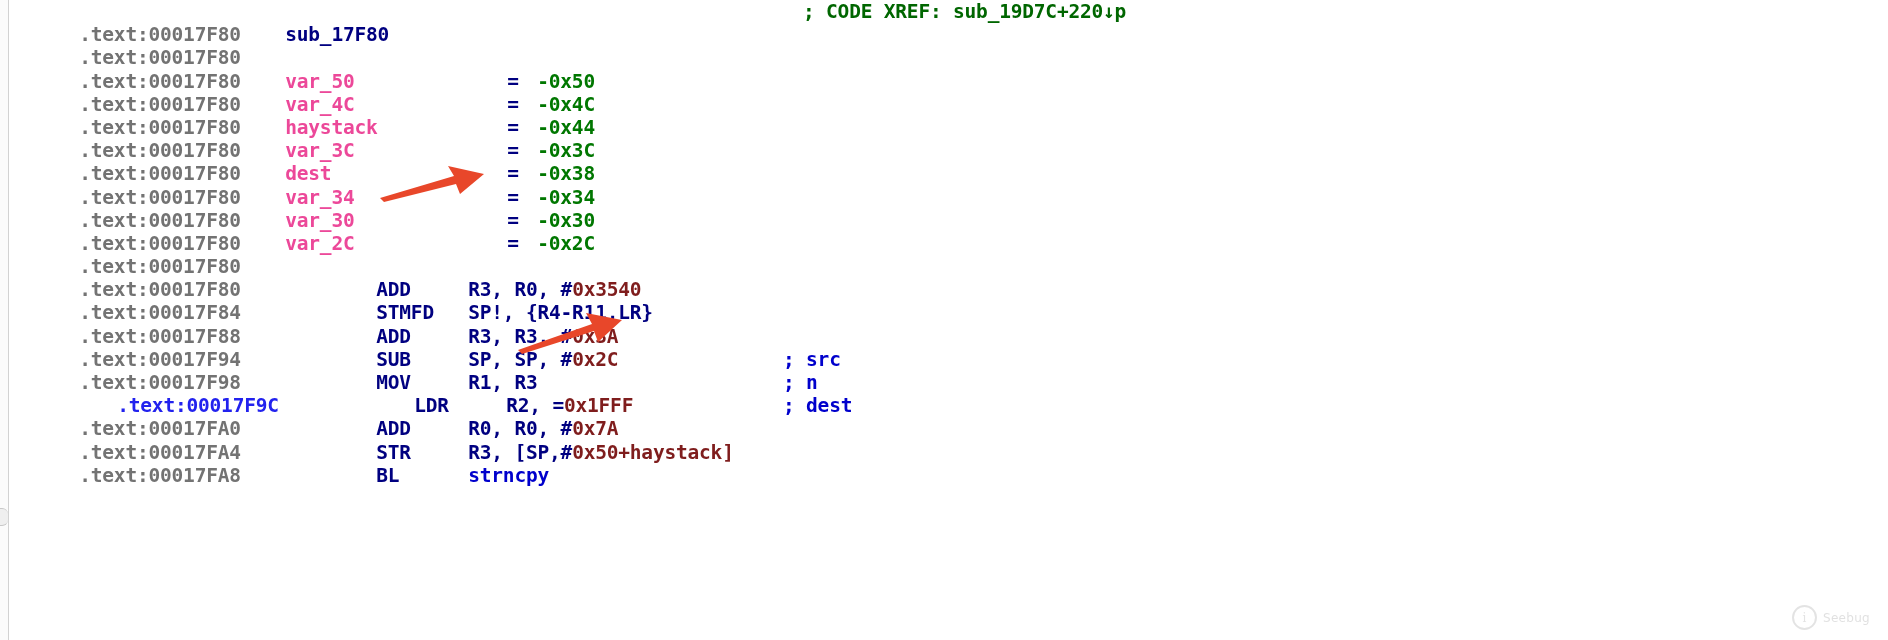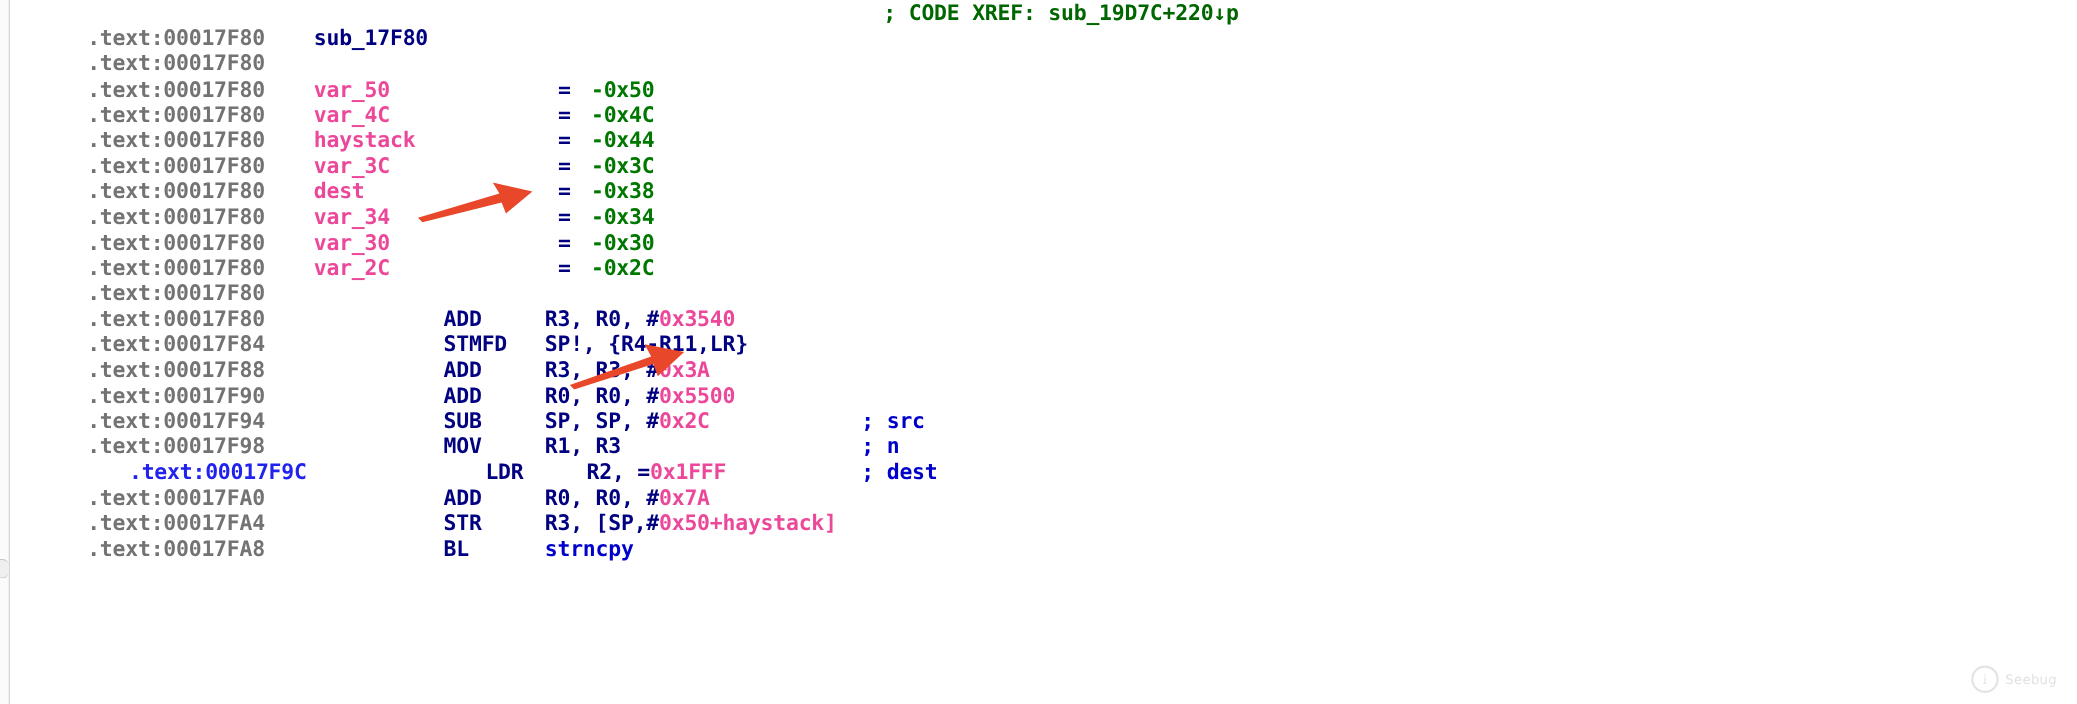--- a/index.html
+++ b/index.html
@@ -80,32 +80,32 @@
     display: inline-block;
     width: 30px;
     color: #000080;
   }
   .c-val { color: #007700; }
 
   .c-mnem {
     display: inline-block;
     width: 92px;
     color: #000080;
-    margin-left: 118px;
+    margin-left: 91px;
   }
   .c-ops {
     display: inline-block;
     width: 307px;
     color: #000080;
   }
   .c-ops-wide {
     display: inline-block;
     color: #000080;
   }
-  .hexv  { color: #ec4899; text-align: center; }
+  .hexv  { color: #7f1d1d; text-align: center; }
   .fname { color: #0000cc; }
   .reg   { color: #000080; }
 
   .funcname {
     display: inline-block;
     color: #000080;
   }
 
   .xref {
     position: absolute;
@@ -212,23 +212,20 @@
 
     <div class="row">
       <span class="addr">.text:00017F84</span><span class="c-mnem">STMFD</span><span class="c-ops"><span class="reg">SP!, {R4-R11,LR}</span><span class="hexv"></span><span class="reg"></span></span>
     </div>
 
     <div class="row">
       <span class="addr">.text:00017F88</span><span class="c-mnem">ADD</span><span class="c-ops"><span class="reg">R3, R3, #</span><span class="hexv">0x3A</span><span class="reg"></span></span>
     </div>
 
 
-    <div class="row">
-      <span class="addr">.text:00017F90</span><span class="c-mnem">ADD</span><span class="c-ops"><span class="reg">R0, R0, #</span><span class="hexv">0x5500</span><span class="reg"></span></span>
-    </div>
 
     <div class="row">
       <span class="addr">.text:00017F94</span><span class="c-mnem">SUB</span><span class="c-ops"><span class="reg">SP, SP, #</span><span class="hexv">0x2C</span><span class="reg"></span></span>
     </div>
 
     <div class="row">
       <span class="addr">.text:00017F98</span><span class="c-mnem">MOV</span><span class="c-ops"><span class="reg">R1, R3</span><span class="hexv"></span><span class="reg"></span></span>
       <span class="inlinecmt">; src</span>
     </div>
 

